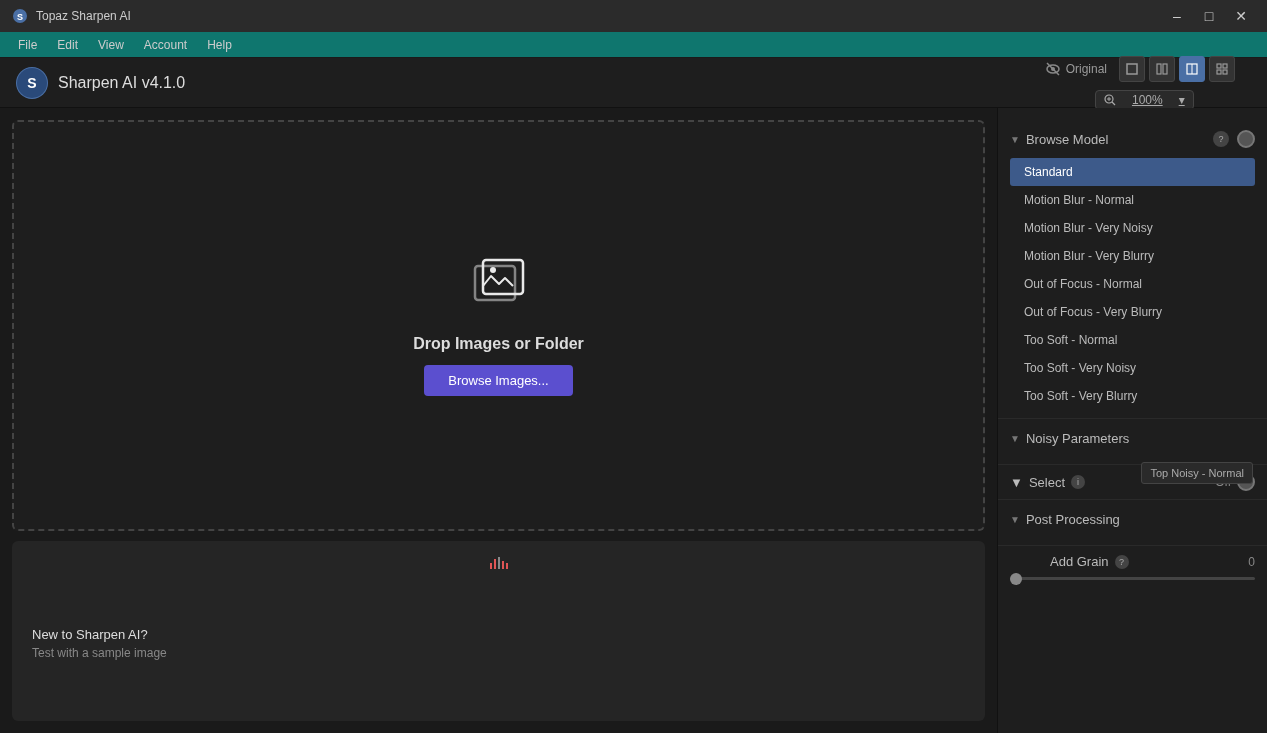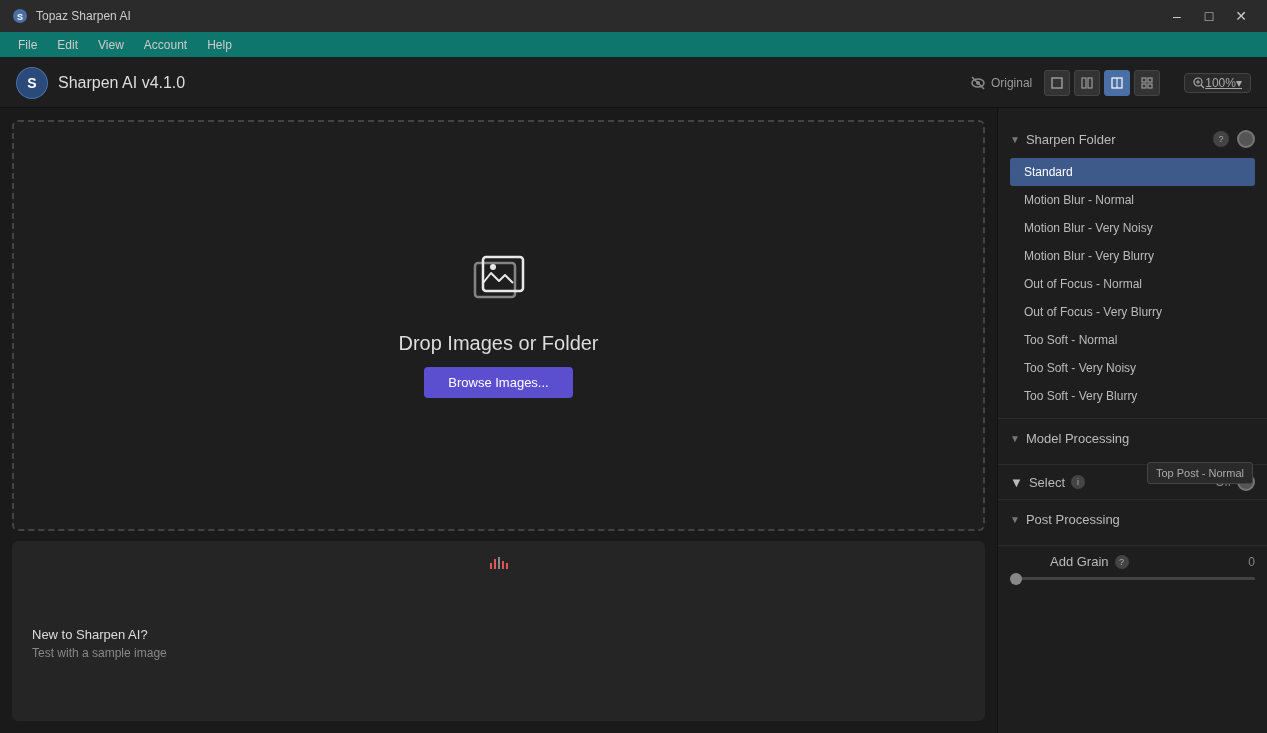--- a/index.html
+++ b/index.html
@@ -99,20 +99,21 @@
       font-size: 16px;
       color: #ddd;
       font-weight: 500;
     }
 
     .header-controls {
       margin-left: auto;
       display: flex;
       align-items: center;
       gap: 8px;
+      flex-direction: column;
     }
     .view-toggle-group {
       display: flex;
       align-items: center;
       gap: 4px;
       margin-right: 16px;
     }
     .original-btn {
       display: flex;
       align-items: center;
@@ -137,21 +138,21 @@
       color: #999;
     }
     .view-btn.active {
       background: #4a6fa5;
       border-color: #4a6fa5;
       color: white;
     }
     .zoom-control {
       display: flex;
       align-items: center;
-      gap: 0;
+      gap: 16px;
       font-size: 12px;
       color: #aaa;
       background: #2a2a2a;
       border: 1px solid #444;
       border-radius: 4px;
       padding: 2px 8px;
       cursor: pointer;
       text-decoration: underline;
     }
 
@@ -183,23 +184,23 @@
       align-items: center;
       justify-content: center;
       gap: 12px;
     }
     .drop-icon {
       color: #fff;
       font-size: 48px;
       opacity: 0.9;
     }
     .drop-text {
-      font-size: 20px;
+      font-size: 16px;
       color: #ddd;
-      font-weight: 400;
+      font-weight: 700;
     }
     .browse-btn {
       background: #5b4fcf;
       border: none;
       border-radius: 4px;
       color: white;
       font-size: 13px;
       padding: 8px 24px;
       cursor: pointer;
       font-weight: 500;
@@ -534,21 +535,21 @@
         <div class="bottom-subtitle">Test with a sample image</div>
       </div>
     </div>
   </div>
 
   <div class="right-sidebar">
 
     <div class="sidebar-section">
       <div class="section-header">
         <span class="chevron">▼</span>
-        <span class="section-title">Sharpen Folder</span>
+        <span class="section-title">Browse Model</span>
         <div class="section-controls">
           <div class="circle-btn">?</div>
           <div class="toggle-circle"></div>
         </div>
       </div>
       <ul class="model-list">
         <li class="model-item active">Standard</li>
         <li class="model-item">Motion Blur - Normal</li>
         <li class="model-item">Motion Blur - Very Noisy</li>
         <li class="model-item">Motion Blur - Very Blurry</li>
@@ -556,21 +557,21 @@
         <li class="model-item">Out of Focus - Very Blurry</li>
         <li class="model-item">Too Soft - Normal</li>
         <li class="model-item">Too Soft - Very Noisy</li>
         <li class="model-item">Too Soft - Very Blurry</li>
       </ul>
     </div>
 
     <div class="params-section">
       <div class="section-header">
         <span class="chevron">▼</span>
-        <span class="section-title">Model Processing</span>
+        <span class="section-title">Noisy Parameters</span>
       </div>
     </div>
 
     <div class="select-section">
       <div class="select-row">
         <div class="select-left">
           <span class="chevron">▼</span>
           <span>Select</span>
           <div class="info-icon">i</div>
         </div>
@@ -599,13 +600,13 @@
       <div class="slider-container">
         <div class="slider">
           <div class="slider-thumb"></div>
         </div>
       </div>
     </div>
 
   </div>
 </div>
 
-<div class="model-suggestion">Top Post - Normal</div>
+<div class="model-suggestion">Top Noisy - Normal</div>
 
 </body></html>

